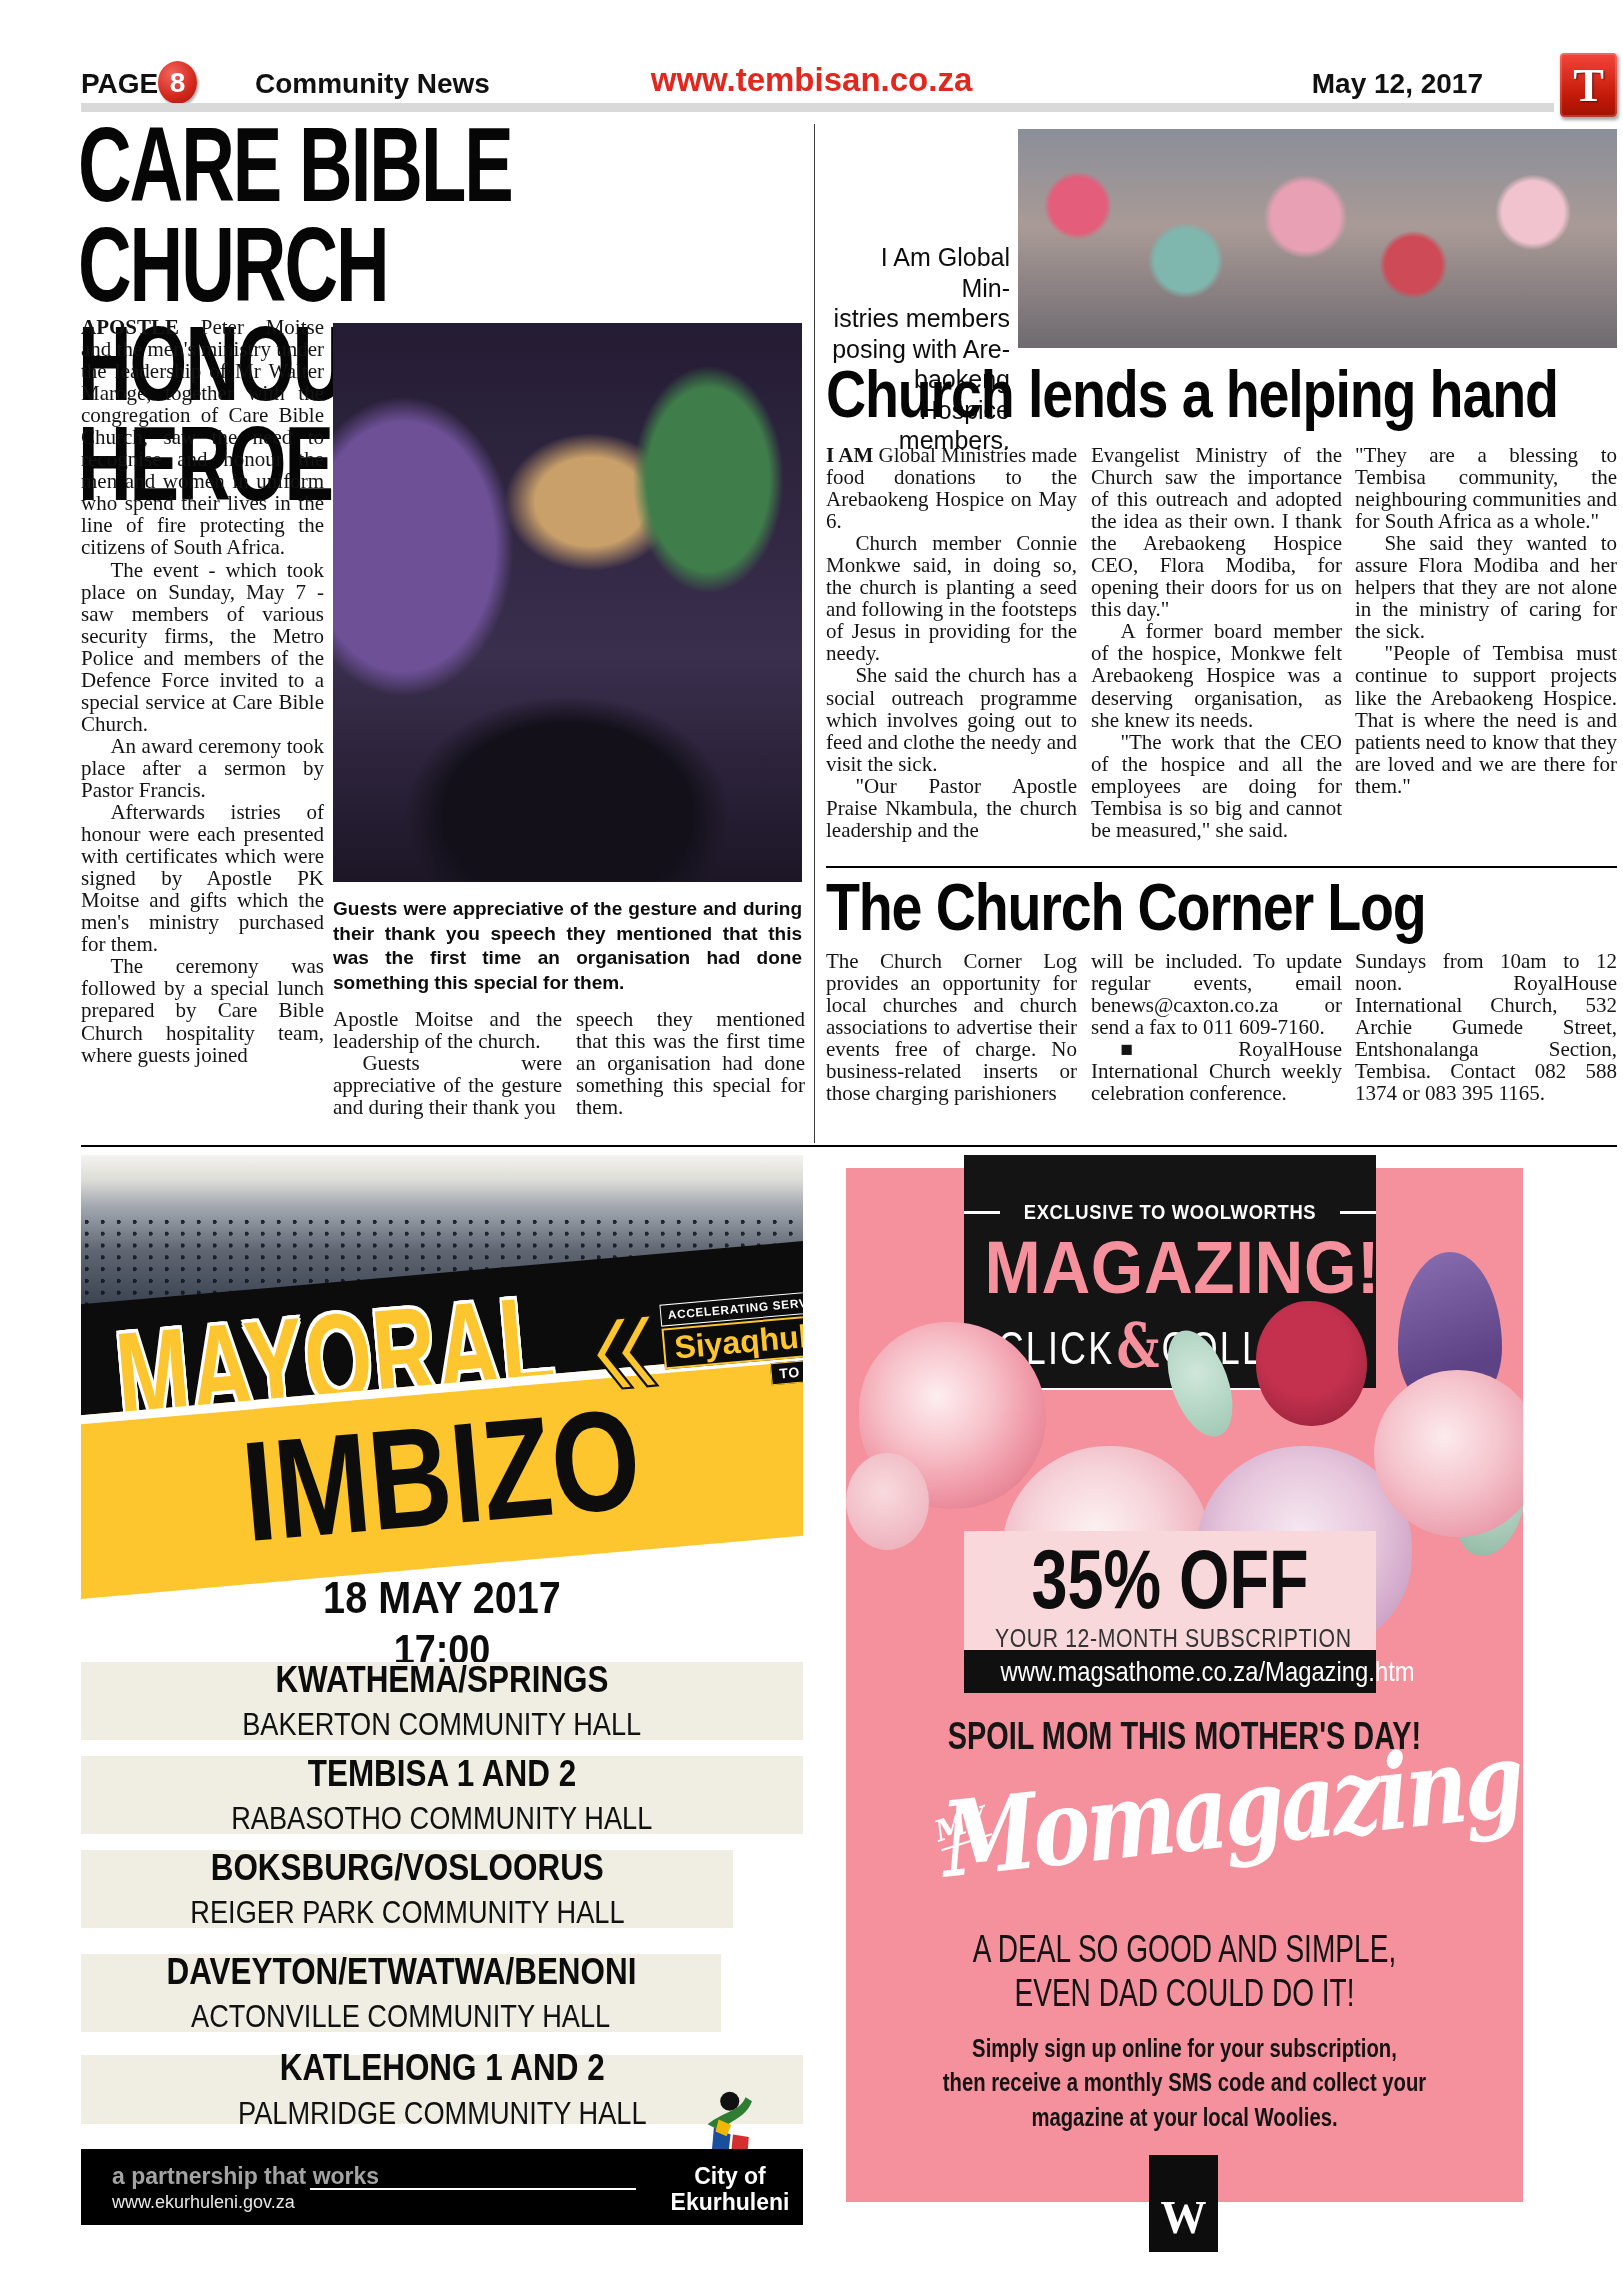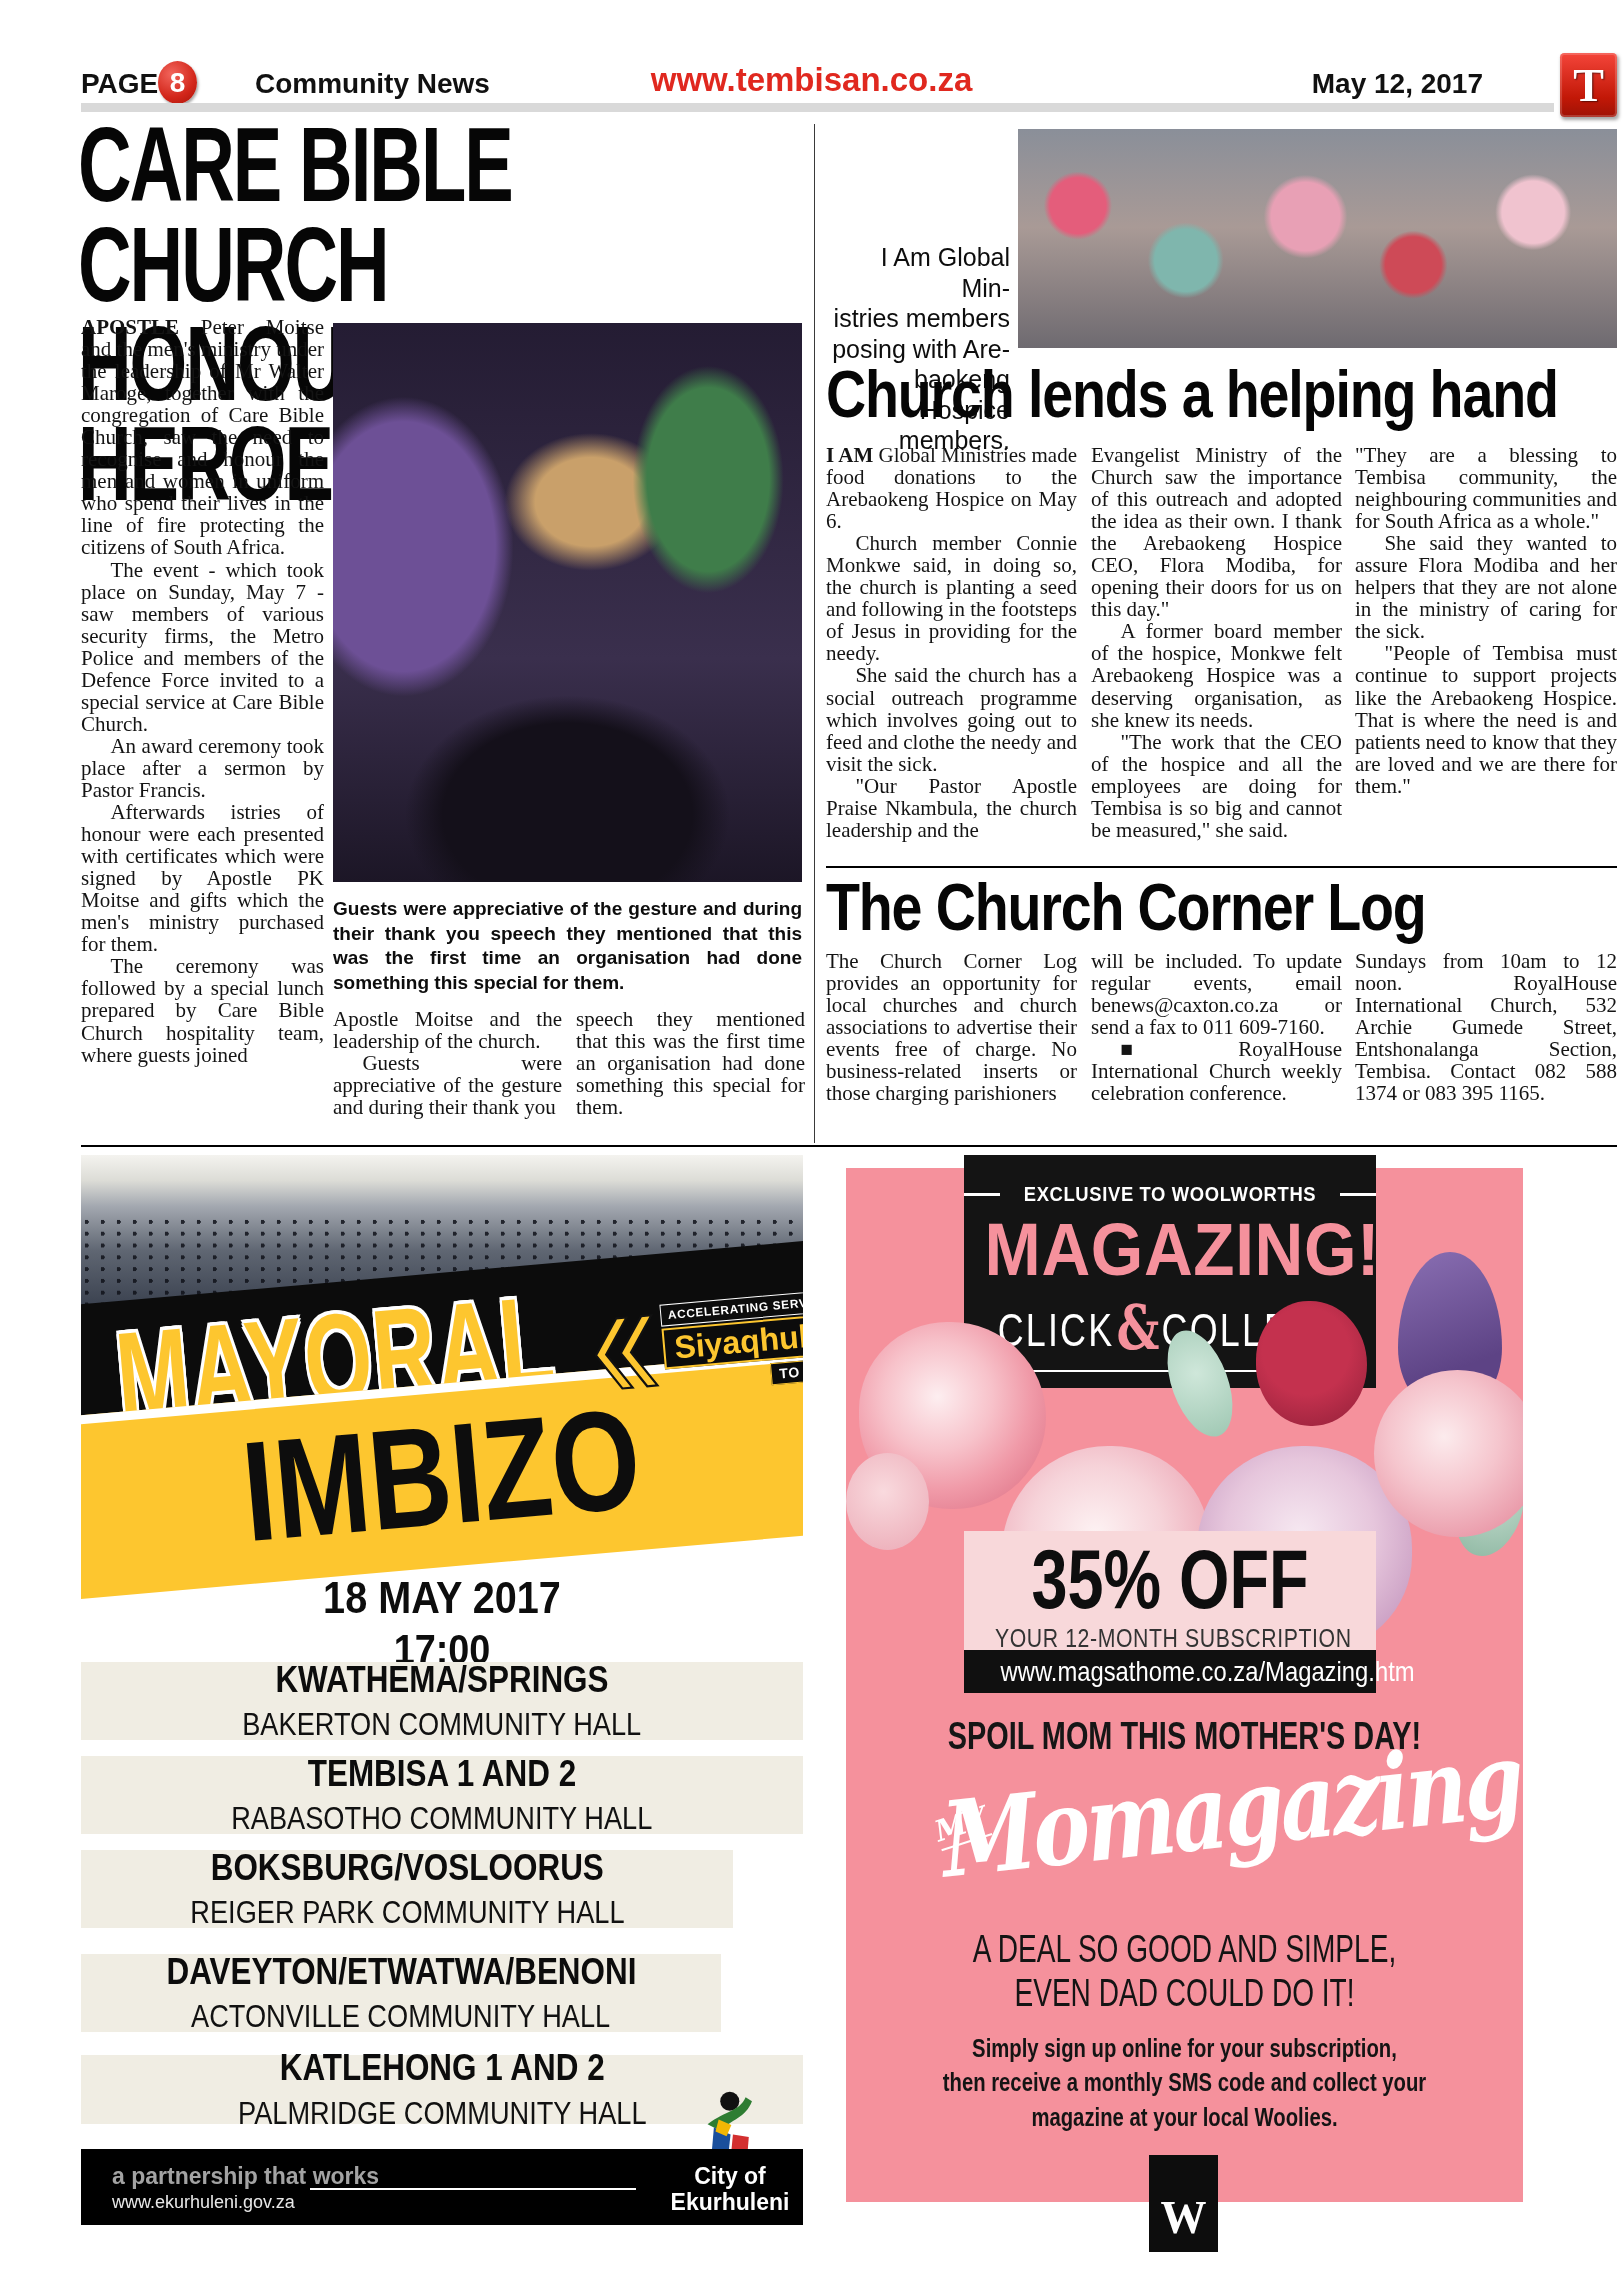--- a/index.html
+++ b/index.html
@@ -286,21 +286,21 @@
       <div class="abs f-city pre" style="left:583px;top:15.3px;width:132px;">City of
 Ekurhuleni</div>
     </div>
   </div>
 
   <div class="abs ww" style="left:846px;top:1155px;width:677px;height:1097px;">
 
     <div class="abs pink-bg" style="left:0;top:12.5px;width:677px;height:1034px;"></div>
 
     <div class="abs black-panel" style="left:118px;top:0;width:412px;height:233px;">
-      <div class="excl-row" style="margin-top:28px;">
+      <div class="excl-row" style="margin-top:46px;">
         <div class="hline"></div>
         <div class="excl-txt">EXCLUSIVE TO WOOLWORTHS</div>
         <div class="hline"></div>
       </div>
       <div class="magazing" style="margin-top:4.2px;">MAGAZING!</div>
       <div class="cc-row">
         <span class="cc-word">CLICK</span>
           <span class="cc-amp">&amp;</span>
           <span class="cc-word">COLLECT</span>
       </div>

